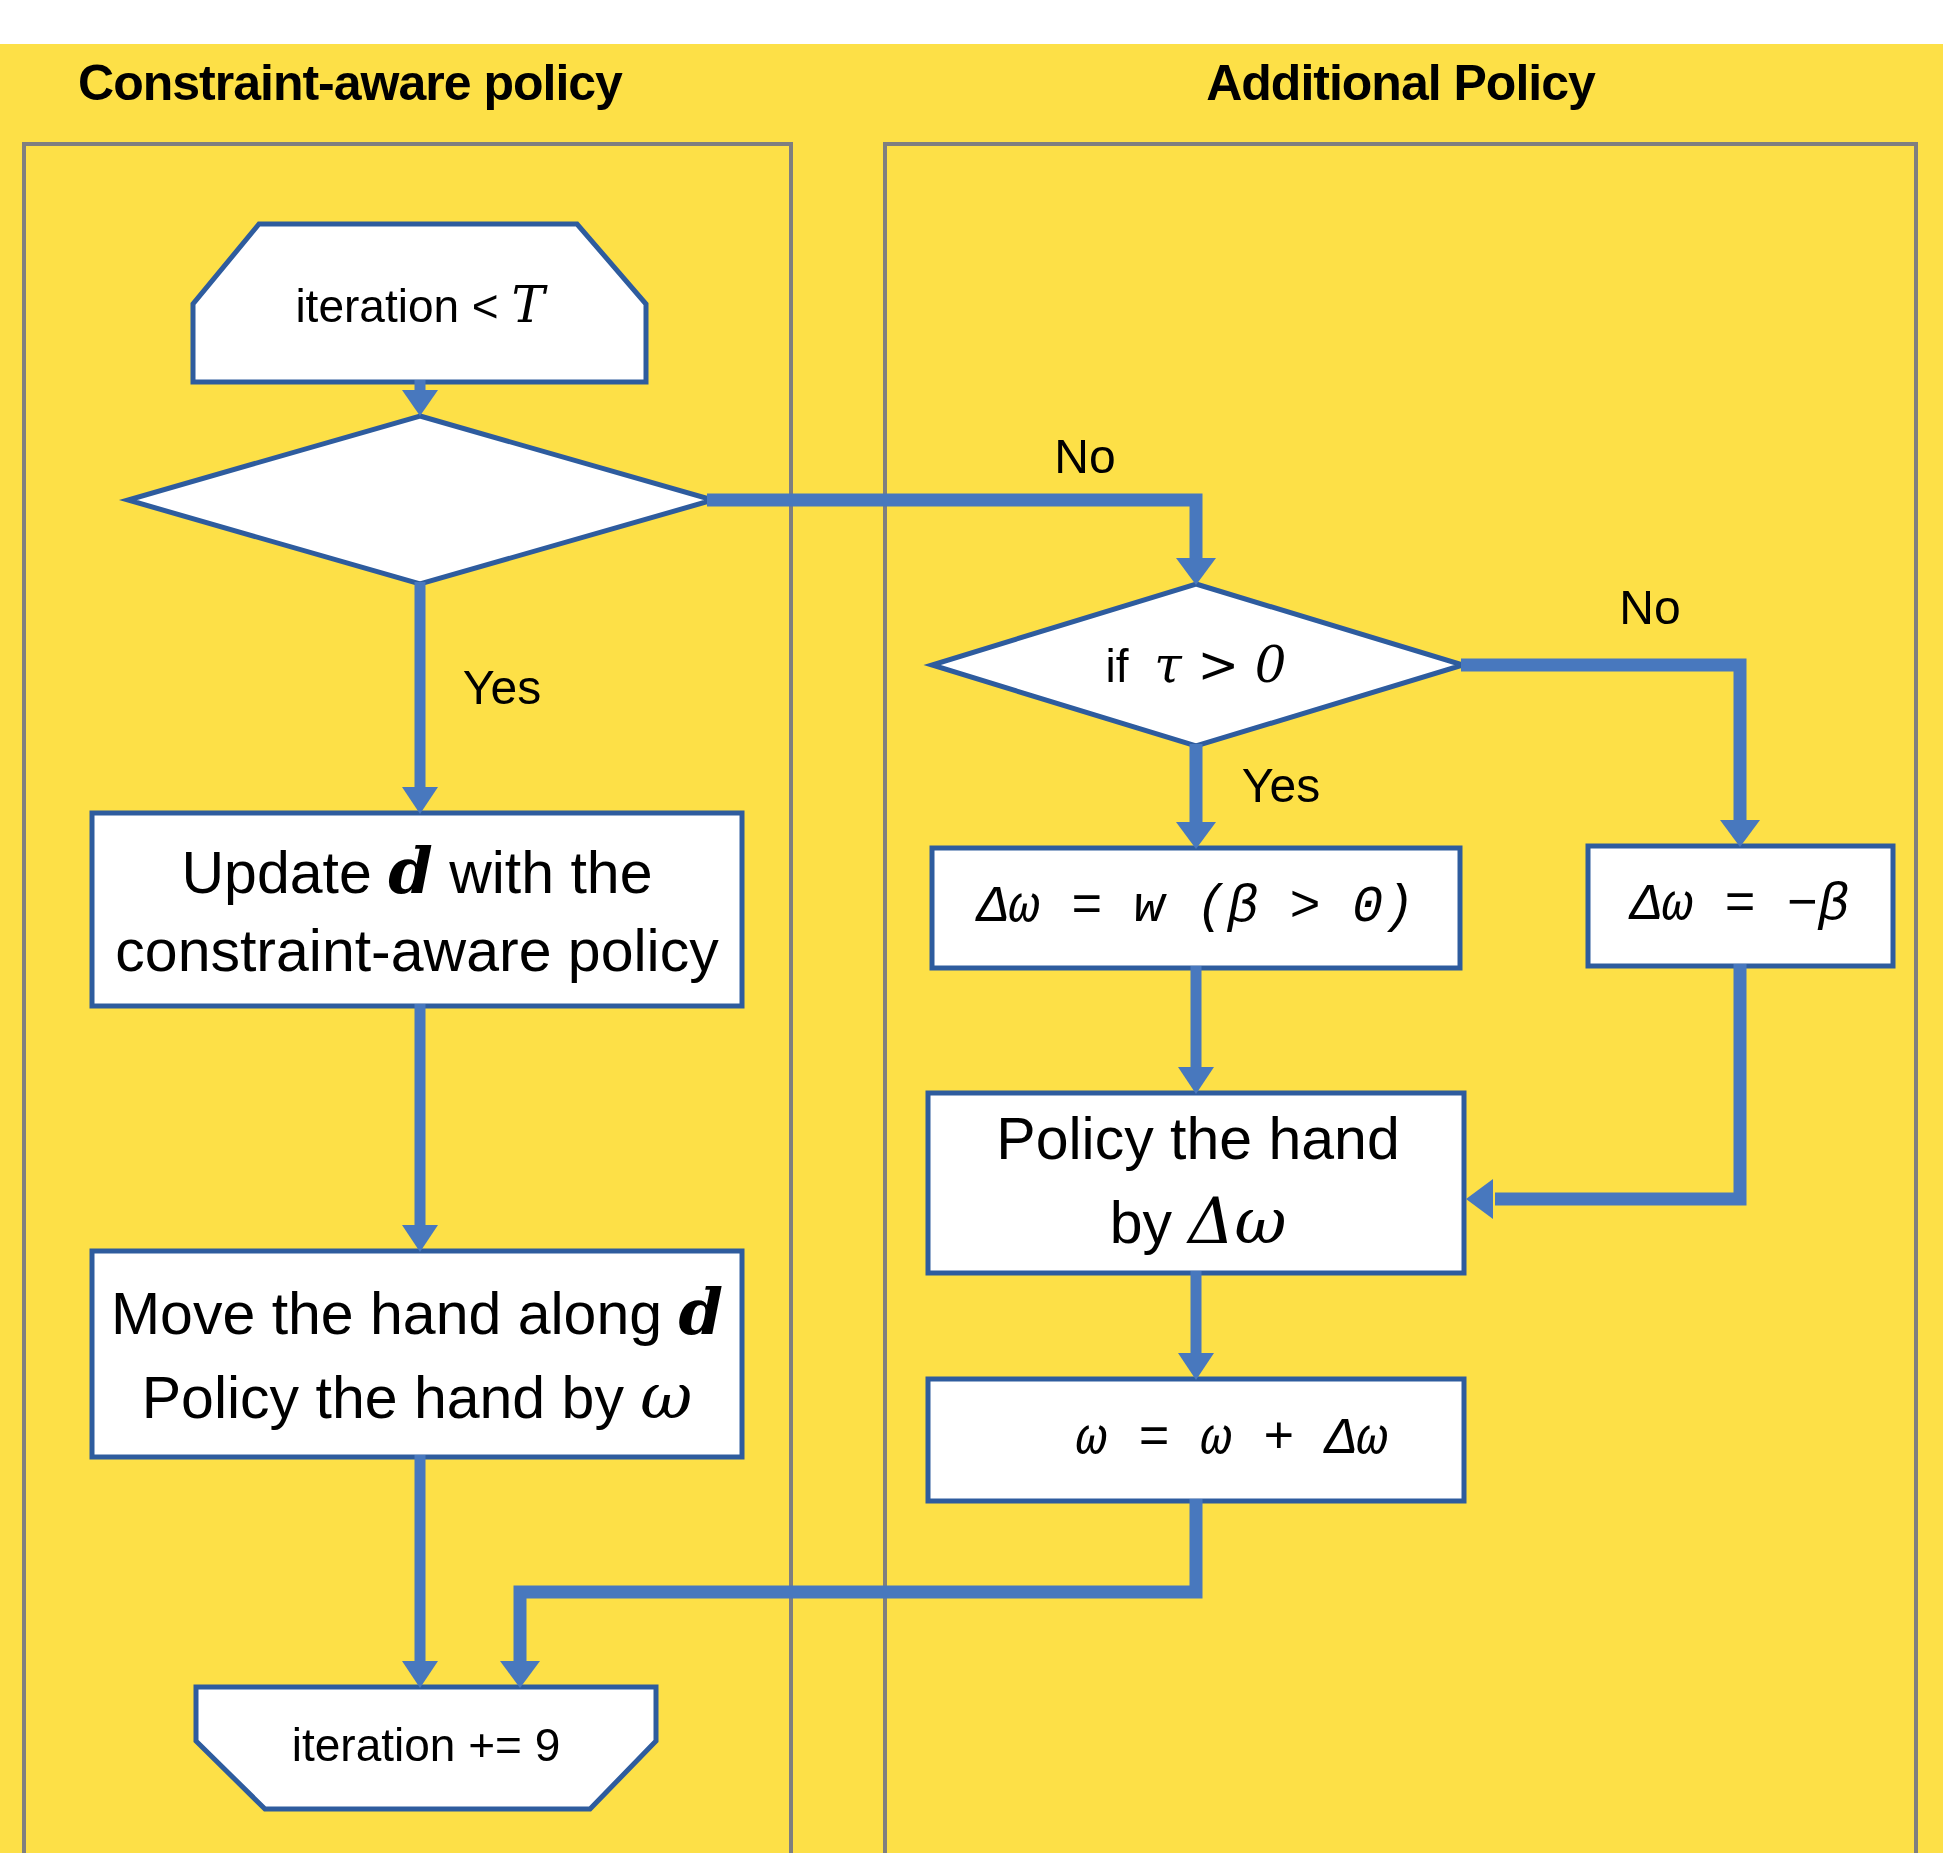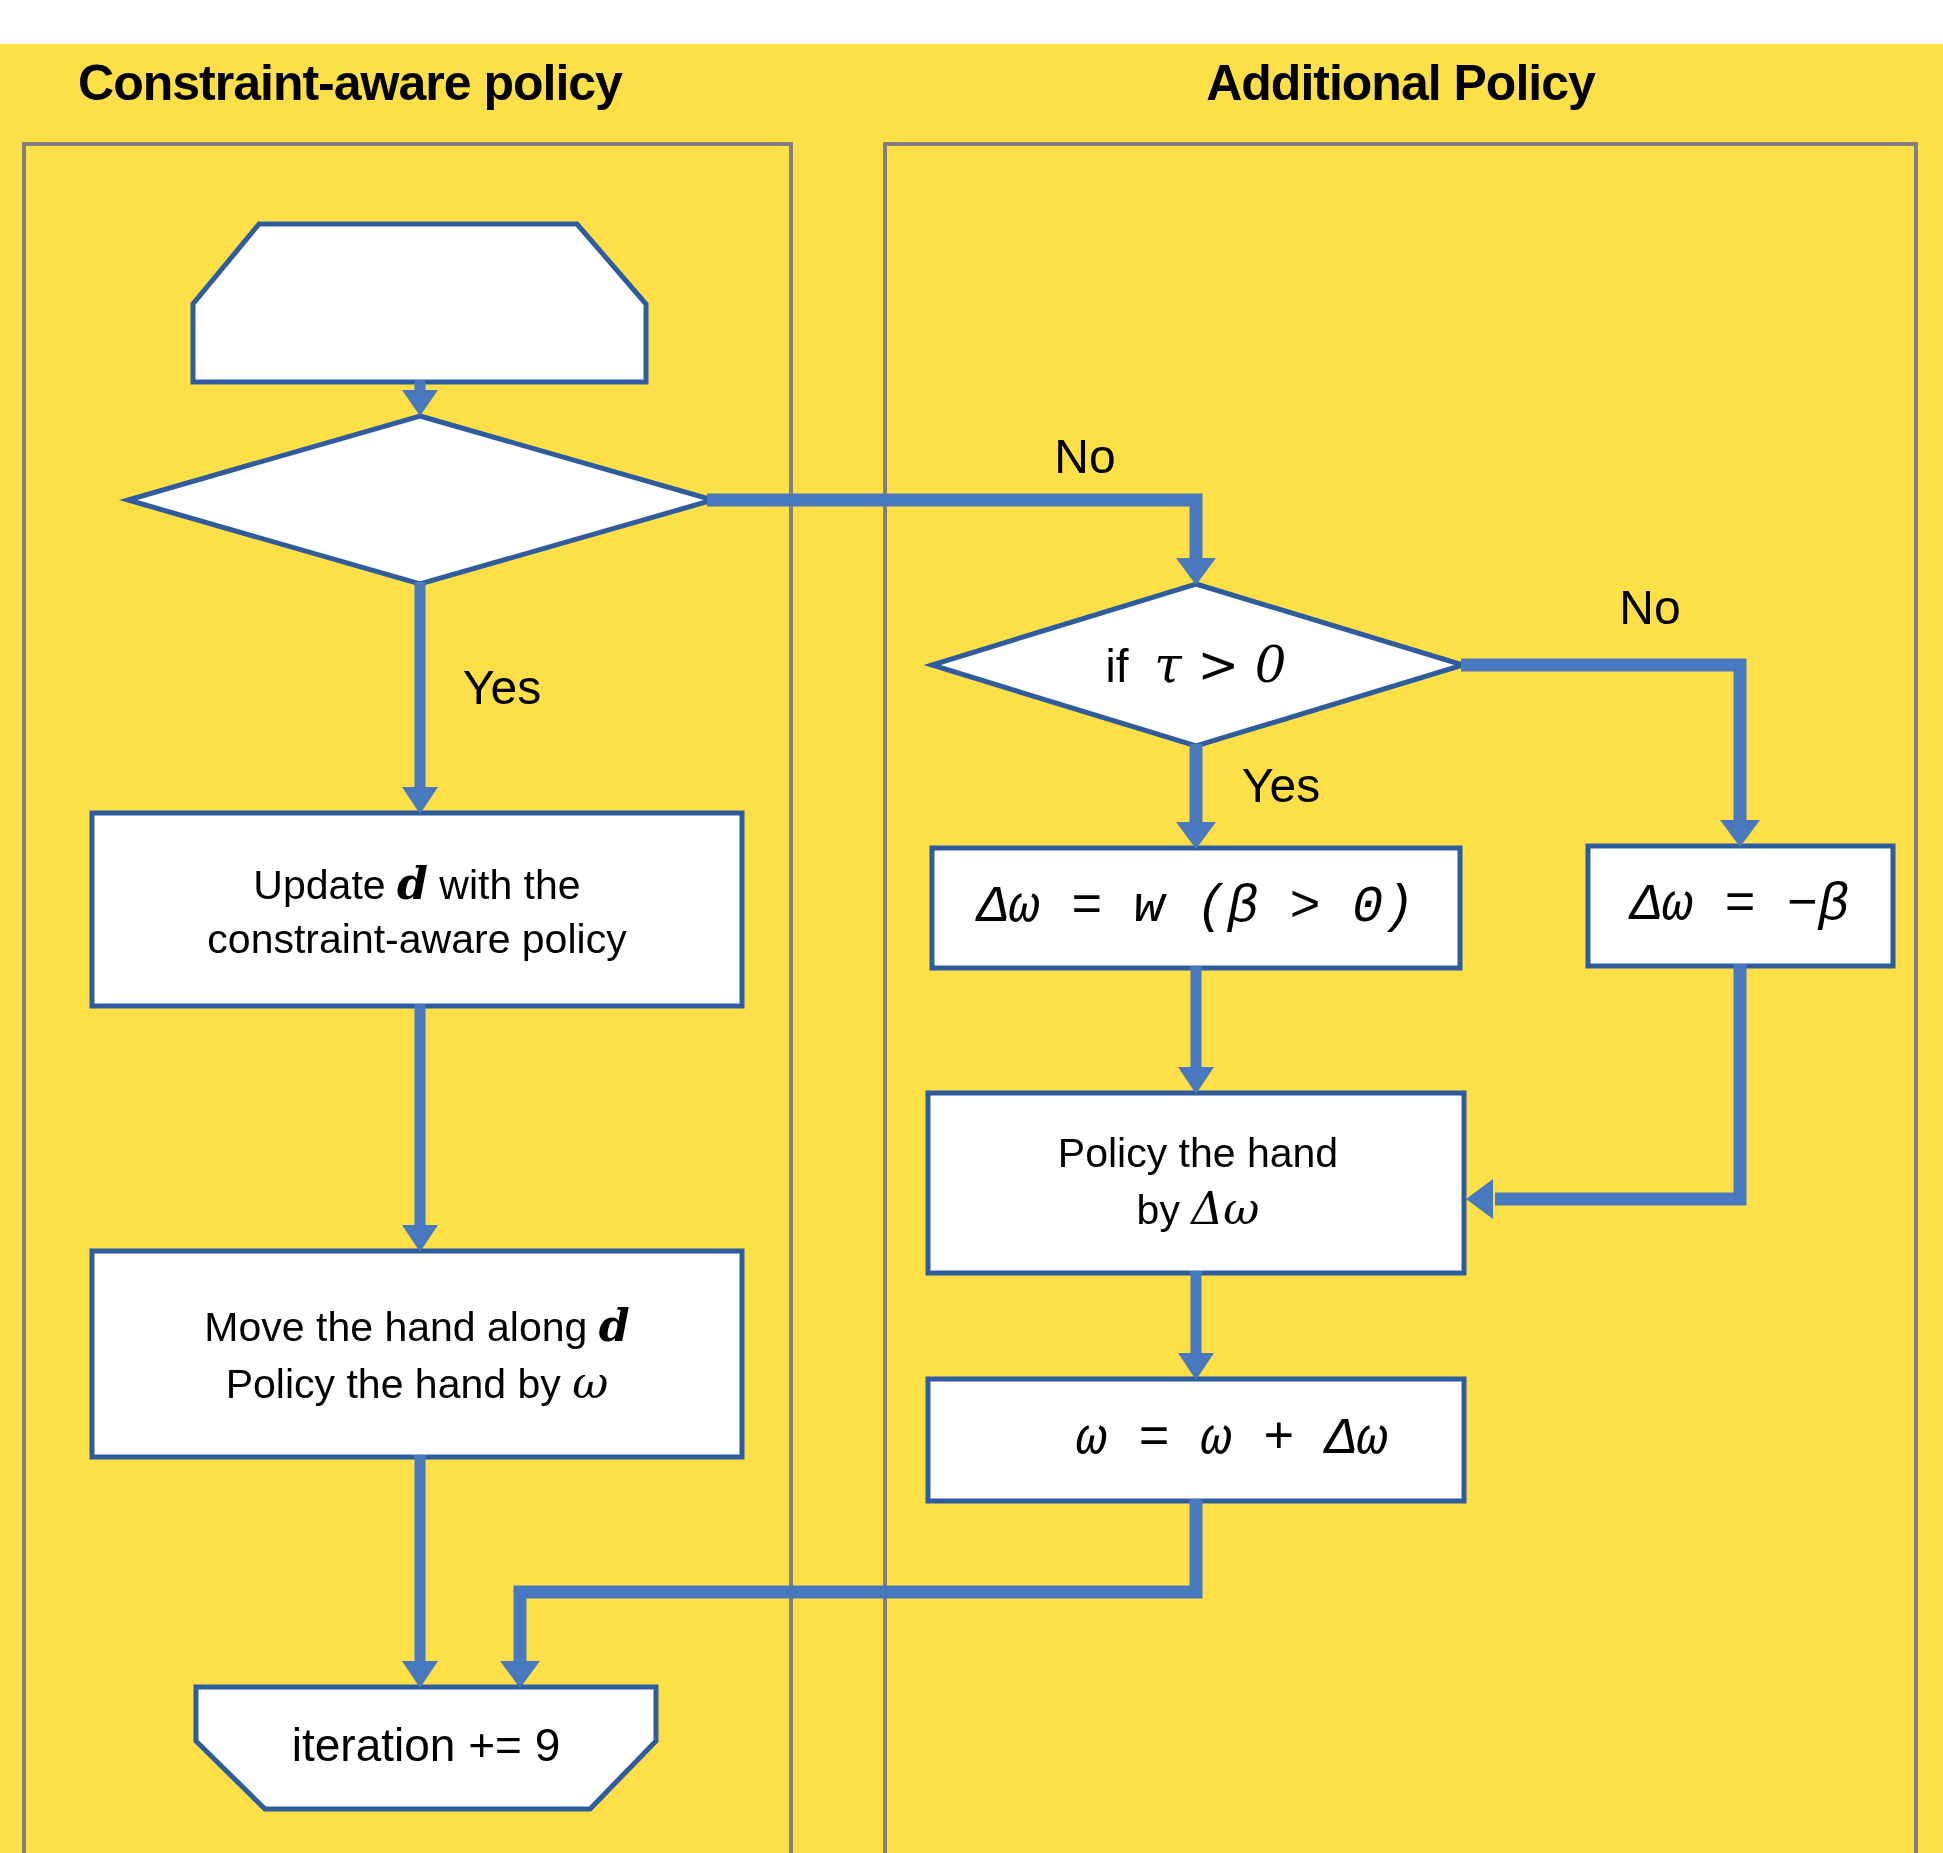--- a/index.html
+++ b/index.html
@@ -30,21 +30,21 @@
   svg .shape{fill:#ffffff;stroke:var(--shape-stroke,#2e5c9e);stroke-width:5;}
   svg .conn{fill:none;stroke:var(--connector,#4878be);}
   svg .conn.thin{stroke-width:11;}
   svg .conn.thick{stroke-width:13;}
   svg .head{fill:var(--connector,#4878be);stroke:none;}
   .node-text{
     position:absolute;
     transform:translate(-50%,-50%);
     text-align:center;
     color:#000;
-    font-size:41px;
+    font-size:59px;
     line-height:1.32;
     white-space:nowrap;
   }
   .branch-label{
     position:absolute;
     transform:translate(-50%,-50%);
     font-size:48px;
     color:#000;
     white-space:nowrap;
   }
@@ -116,20 +116,23 @@
     <path class="conn thick" d="M1740 920 V1155 H1495"></path>
     <polygon class="head" points="1493,1135 1493,1175 1466,1155"></polygon>
 
     <path class="conn thin" d="M1196 1227 V1311"></path>
     <polygon class="head" points="1178,1309 1214,1309 1196,1336"></polygon>
 
     <path class="conn thick" d="M1196 1455 V1548 H520 V1619"></path>
     <polygon class="head" points="500,1617 540,1617 520,1644"></polygon>
   </svg>
 
+  <div class="node-text" style="left:420px;top:262px;font-size:46px;">
+    <span>iteration &lt; </span><span class="math">T</span>
+  </div>
 
 
   <div class="branch-label" style="left:502px;top:643px;">Yes</div>
 
   <div class="node-text" style="left:417px;top:866px;">
     <div><span>Update </span><span class="math-b">d</span><span> with the</span></div>
     <div>constraint-aware policy</div>
   </div>
 
   <div class="node-text" style="left:417px;top:1310px;">

